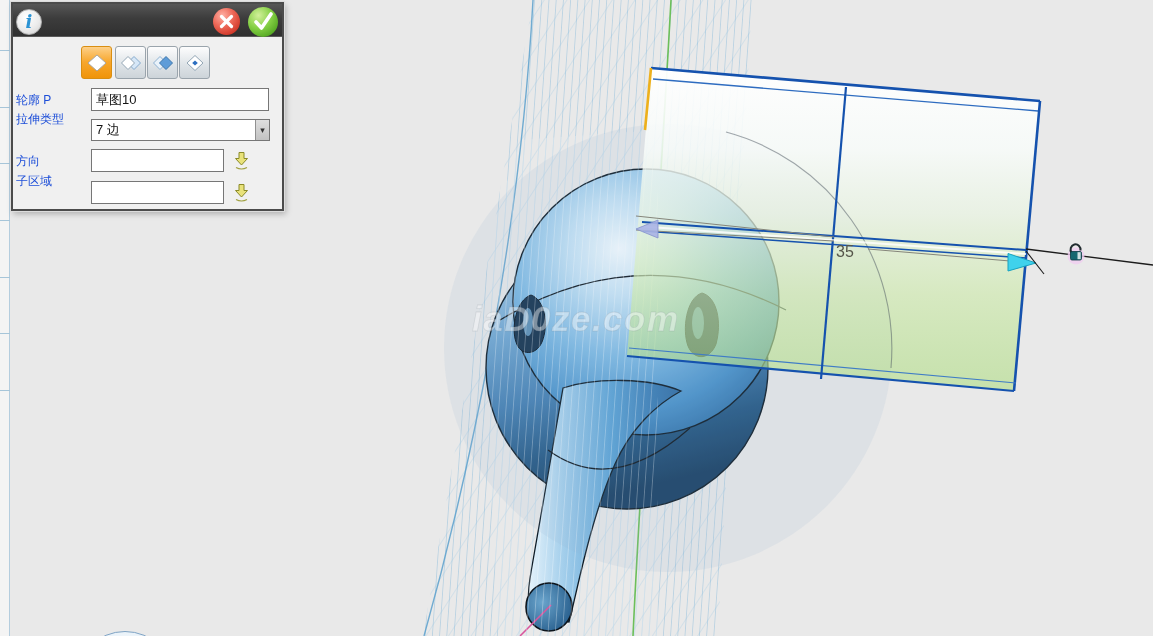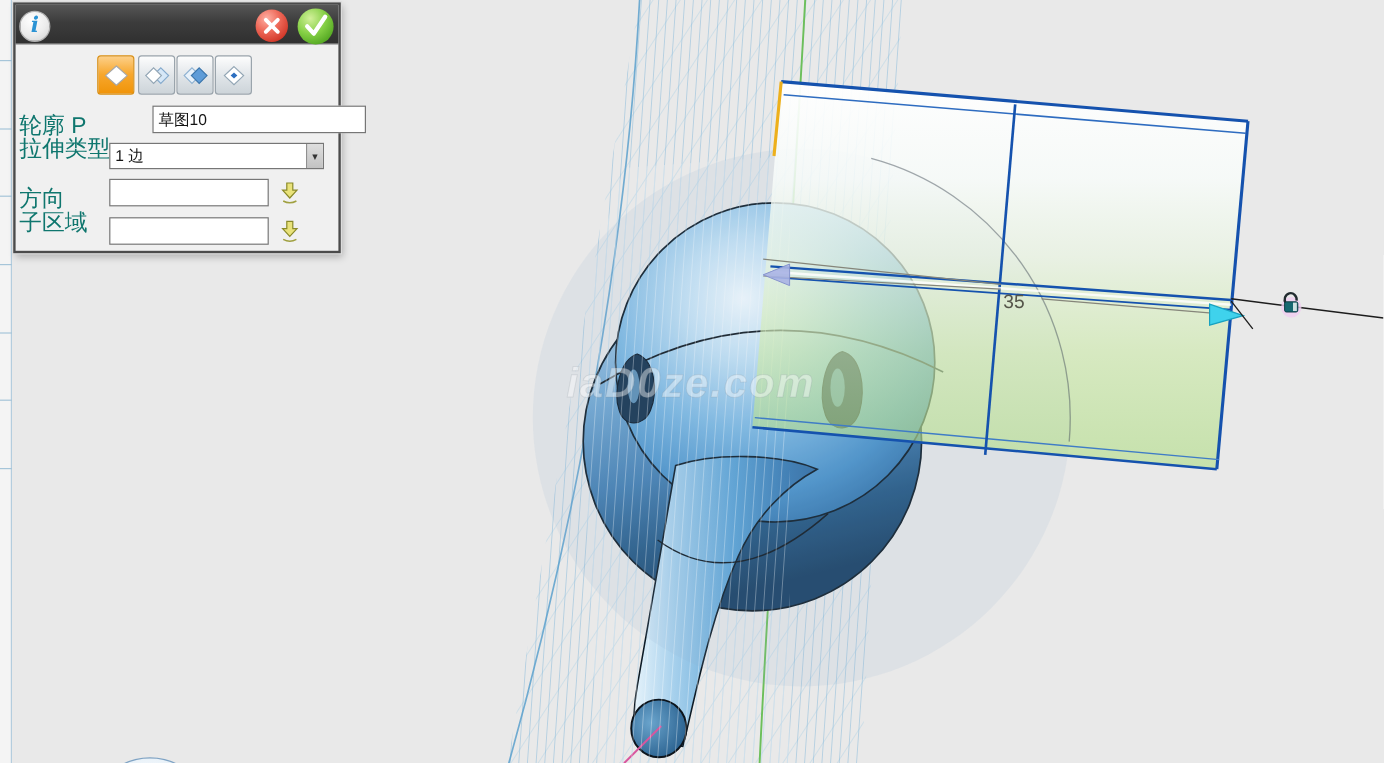--- a/index.html
+++ b/index.html
@@ -29,21 +29,21 @@
   .info-badge span{ font-family:"DejaVu Serif", serif; font-style:italic; font-weight:bold; font-size:18px; color:#2b93d4; line-height:1; }
   .btn-cancel{ left:200px; top:4px; width:27px; height:27px;
     background:radial-gradient(circle at 35% 28%, #ffb0a4, #ee6a5a 40%, #cc2f20 85%, #a82318); }
   .btn-ok{ left:235px; top:3px; width:30px; height:30px;
     background:radial-gradient(circle at 35% 28%, #d2f09a, #84cf44 45%, #4ba01c 85%, #3f8c16); }
 
   .mode-btn{ position:absolute; top:42px; width:31px; height:33px; border:1px solid #9aa4ac; border-radius:3px;
     background:linear-gradient(#fdfdfd, #dfe4e8 55%, #cdd4d9); display:flex; align-items:center; justify-content:center; }
   .mode-btn.active{ border:1px solid #d98e12; background:linear-gradient(#fdd089, #f7a72d 48%, #f09409); }
 
-  .flabel{ position:absolute; left:3px; font-size:19px; color:#0f766e; white-space:nowrap; }
+  .flabel{ position:absolute; left:3px; font-size:12px; color:#1d4ed8; white-space:nowrap; }
   .ftext{ position:absolute; left:78px; height:23px; border:1px solid #767676; background:#ffffff; font-size:13px;
     font-family:"Liberation Sans", sans-serif; padding:0 4px; color:#141414; }
   .combo{ position:absolute; left:78px; top:115px; width:179px; height:22px; border:1px solid #767676; background:#ffffff; }
   .combo-text{ position:absolute; left:4px; top:0; line-height:20px; font-size:13px; color:#141414; }
   .combo-arrow{ position:absolute; right:0; top:0; width:14px; height:20px; background:linear-gradient(#dedede,#c2c2c2);
     border-left:1px solid #909090; display:flex; align-items:center; justify-content:center; font-size:9px; color:#333; }
   .pick-icon{ position:absolute; left:220px; width:17px; height:19px; }
 </style>
 </head>
 <body>
@@ -205,25 +205,25 @@
       </svg>
     </div>
     <div class="mode-btn" style="left:166px">
       <svg width="22" height="20" viewBox="0 0 22 20">
         <polygon points="11,2.5 19,10 11,17.5 3,10" fill="#ffffff" stroke="#93a6b5"></polygon>
         <polygon points="11,7.5 13.8,10 11,12.5 8.2,10" fill="#2d6fc0"></polygon>
       </svg>
     </div>
 
     <span class="flabel" style="top:88px">轮廓 P</span>
-    <input class="ftext" style="top: 84px; width: 178px; margin-left: 36px;" type="text" value="草图10">
+    <input class="ftext" style="top: 84px; width: 178px;" type="text" value="草图10">
 
     <span class="flabel" style="top:107px">拉伸类型</span>
     <div class="combo">
-      <span class="combo-text">1 边</span>
+      <span class="combo-text">7 边</span>
       <span class="combo-arrow">▾</span>
     </div>
 
     <span class="flabel" style="top:149px">方向</span>
     <input class="ftext" style="top: 145px; width: 133px;" type="text" value="">
     <svg class="pick-icon" style="top:147px" viewBox="0 0 17 19">
       <path d="M6,1.5 h5 v6 h3.5 l-6,6.5 -6,-6.5 h3.5 z" fill="#e9e27a" stroke="#8a8a28" stroke-width="1"></path>
       <path d="M3,16.5 Q8.5,19.5 14,16.5" stroke="#a0a040" stroke-width="1.2" fill="none"></path>
     </svg>
 

